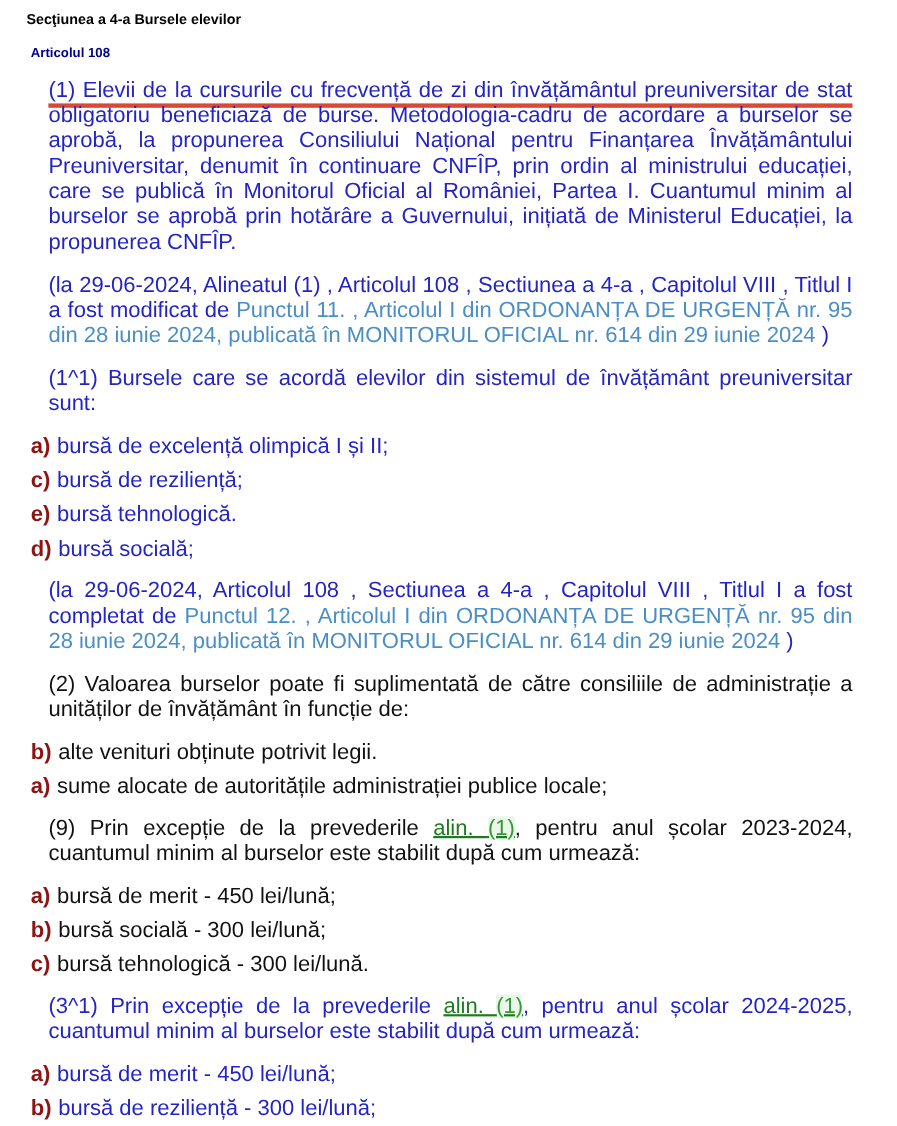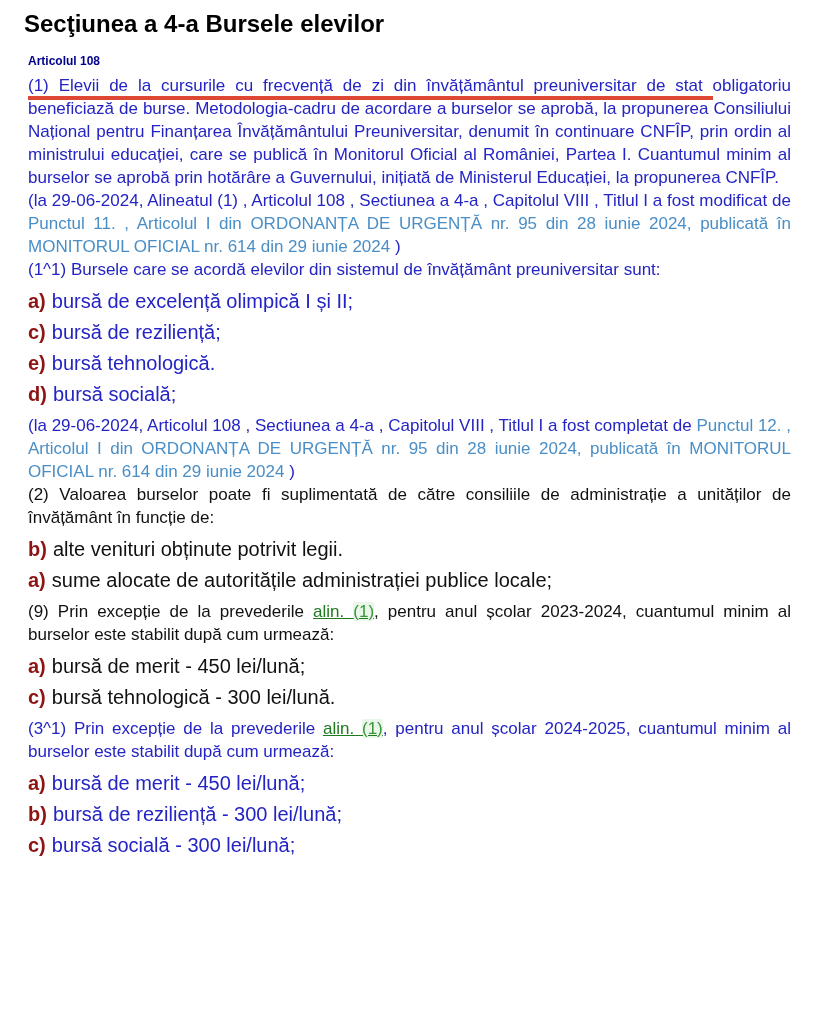--- a/index.html
+++ b/index.html
@@ -14,28 +14,28 @@
     --black:#111111;
   }
   html,body{margin:0;padding:0;}
   body{
     width:815px;height:1024px;overflow:hidden;background:#ffffff;
     font-family:"Liberation Sans", sans-serif;
     -webkit-font-smoothing:antialiased;
   }
   .doc{padding:6px 24px 0 28px;}
   h1{
-    font-size:24px;font-weight:bold;color:#000;
+    font-size:13px;font-weight:bold;color:#000;
     margin:4px 0 12px -4px;letter-spacing:0;
   }
   h2{
     font-size:12px;font-weight:bold;color:var(--navy);
     margin:16px 0 6px 0;
   }
-  p{margin:0;font-size:17px;line-height:23px;text-align:justify;}
+  p{margin:16px;font-size:20px;line-height:23px;text-align:justify;}
   p.blue{color:var(--blue);}
   p.black{color:var(--black);}
   .red-underline{
     border-bottom:4px solid var(--red-line);
     padding-bottom:1px;
   }
   a.ref-link{
     color:var(--lightblue);text-decoration:none;cursor:pointer;
   }
   a.alin-link{
@@ -80,20 +80,21 @@
 
   <div class="law-list">
     <div class="li black"><span class="marker">b)</span><span class="itext">alte venituri obținute potrivit legii.</span></div>
     <div class="li black"><span class="marker">a)</span><span class="itext">sume alocate de autoritățile administrației publice locale;</span></div>
   </div>
 
   <p class="black"><span>(9) Prin excepție de la prevederile </span><a class="alin-link"><span>alin. </span><span class="ref-num">(1)</span></a><span>, pentru anul școlar 2023-2024, cuantumul minim al burselor este stabilit după cum urmează:</span></p>
 
   <div class="law-list">
     <div class="li black"><span class="marker">a)</span><span class="itext">bursă de merit - 450 lei/lună;</span></div>
+    <div class="li black"><span class="marker">b)</span><span class="itext">bursă socială - 300 lei/lună;</span></div>
     <div class="li black"><span class="marker">c)</span><span class="itext">bursă tehnologică - 300 lei/lună.</span></div>
   </div>
 
   <p class="blue"><span>(3^1) Prin excepție de la prevederile </span><a class="alin-link"><span>alin. </span><span class="ref-num">(1)</span></a><span>, pentru anul școlar 2024-2025, cuantumul minim al burselor este stabilit după cum urmează:</span></p>
 
   <div class="law-list">
     <div class="li blue"><span class="marker">a)</span><span class="itext">bursă de merit - 450 lei/lună;</span></div>
     <div class="li blue"><span class="marker">b)</span><span class="itext">bursă de reziliență - 300 lei/lună;</span></div>
     <div class="li blue"><span class="marker">c)</span><span class="itext">bursă socială - 300 lei/lună;</span></div>
   </div>

